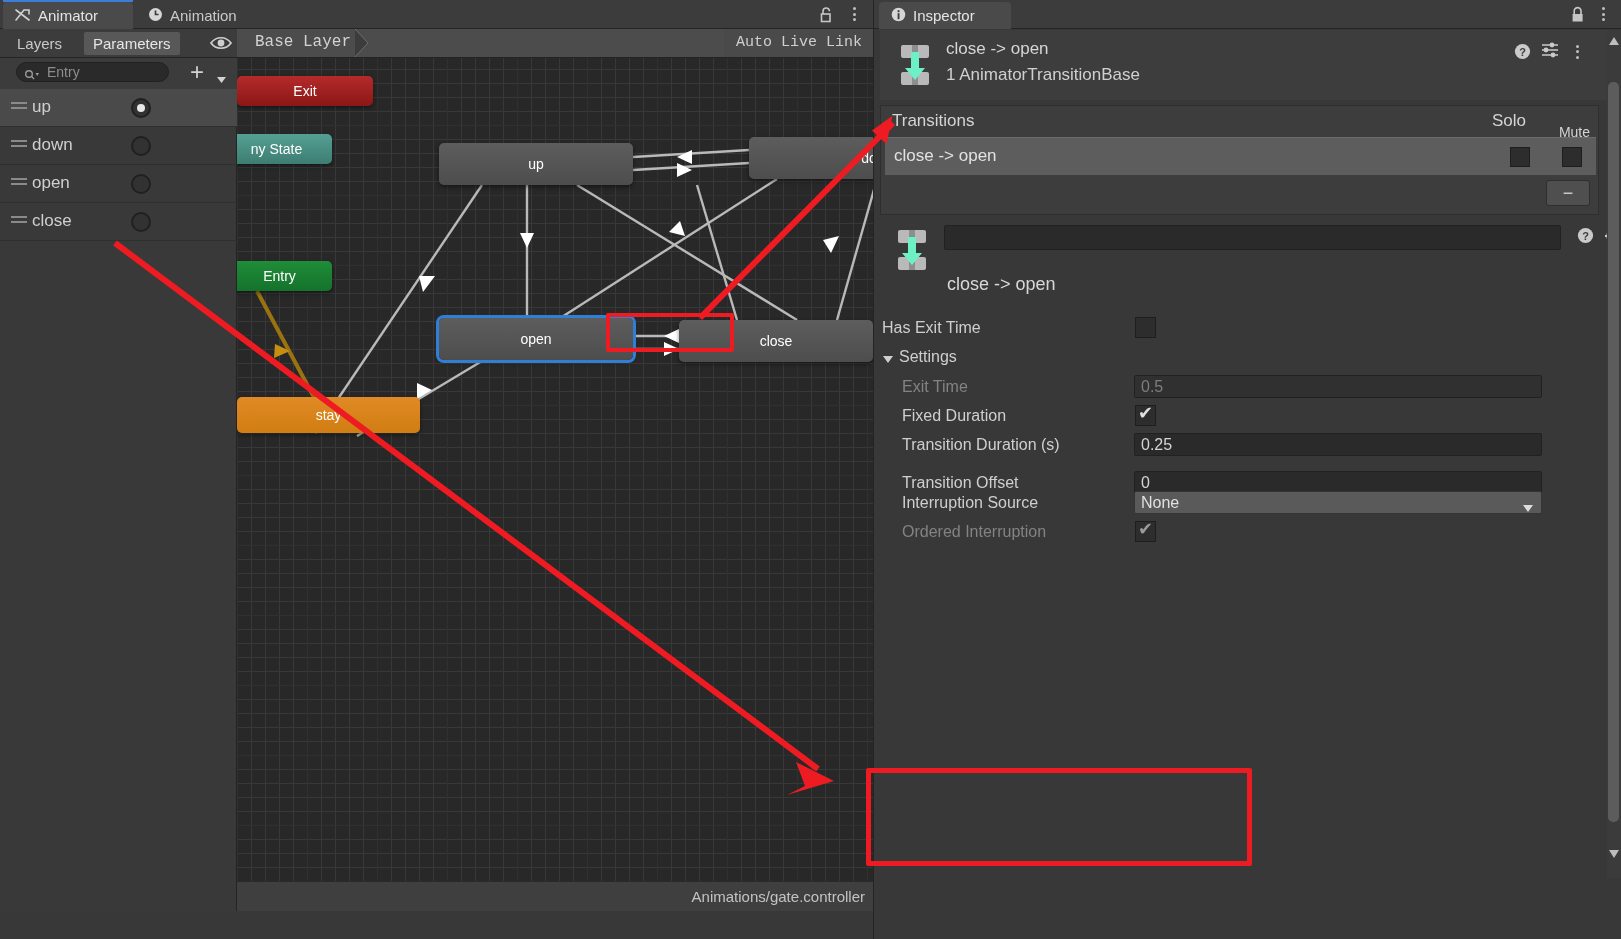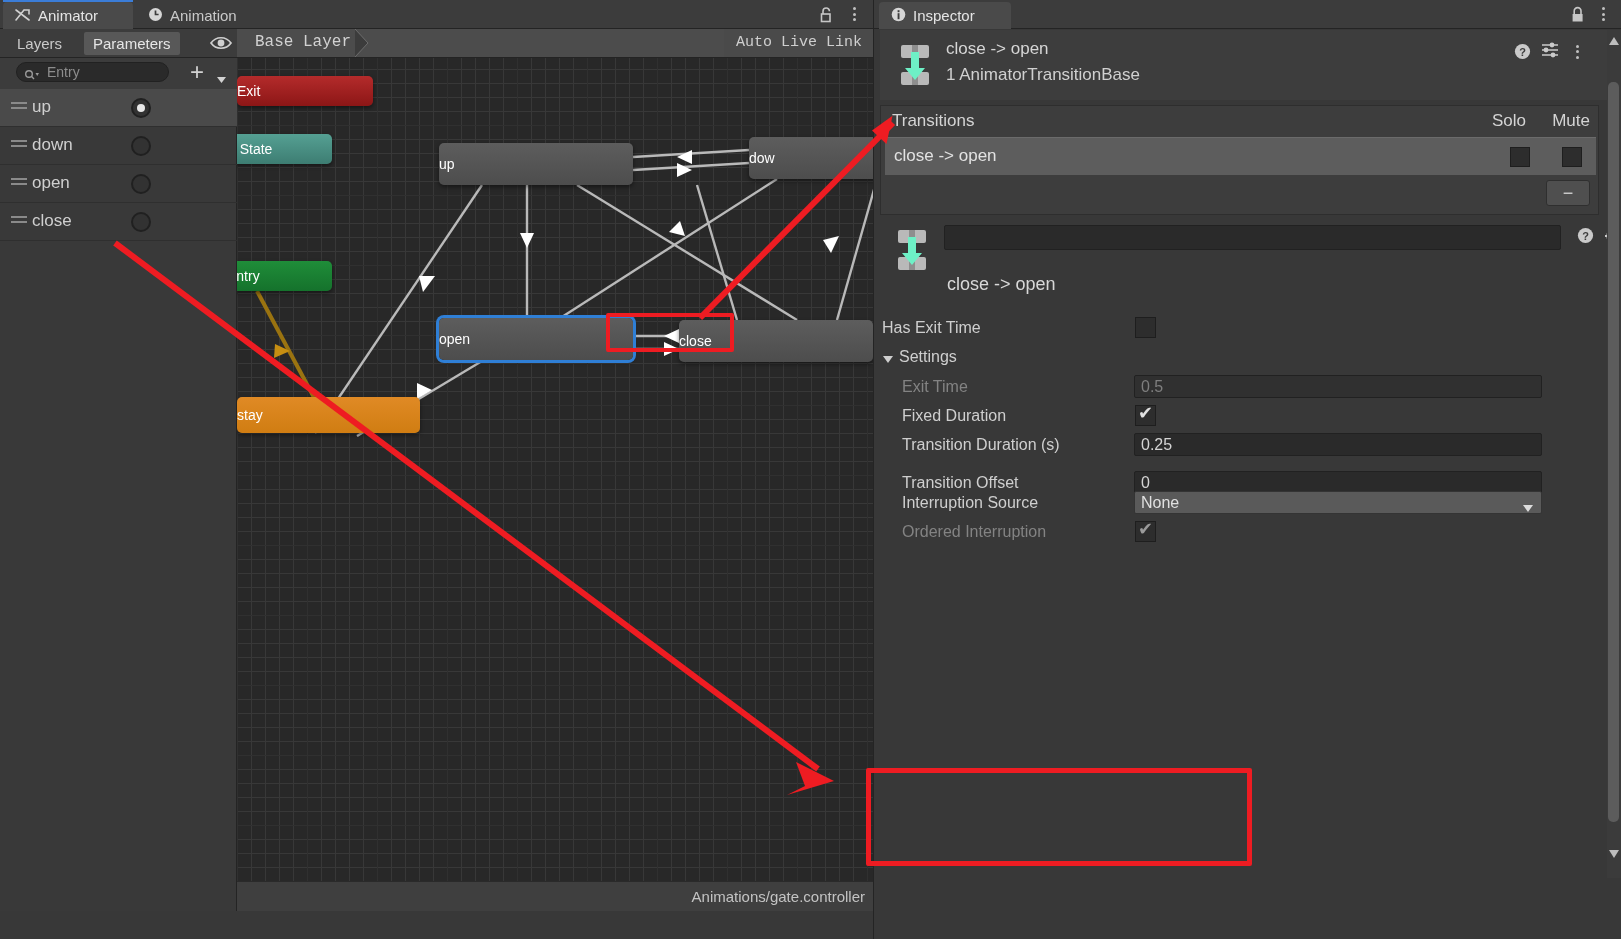--- a/index.html
+++ b/index.html
@@ -123,21 +123,21 @@
     position: absolute; left: 237px; top: 881px; width: 637px; height: 30px;
     background: #3f3f3f; border-top: 1px solid #2a2a2a;
   }
   #graph-status span { position: absolute; right: 9px; top: 6px; font-size: 15px; color: #c3c3c3; }
   #animator-bottom {
     position: absolute; left: 0; top: 911px; width: 874px; height: 28px; background: #383838;
   }
 
   .node {
     position: absolute; border-radius: 5px; font-size: 14px; color: #ffffff;
-    display: flex; align-items: center; justify-content: flex-start;
+    display: flex; align-items: center; justify-content: center;
     box-shadow: 0 2px 4px rgba(0,0,0,.45);
   }
   .node.gray { background: linear-gradient(#5d5d5d, #4d4d4d); }
   .node.red { background: linear-gradient(#b42b2b, #8c1616); }
   .node.teal { background: linear-gradient(#55a093, #3d7d72); }
   .node.green { background: linear-gradient(#1f8d39, #15722c); }
   .node.orange { background: linear-gradient(#e08a25, #d07d12); }
   .node.sel { box-shadow: 0 0 0 3px #2f7fd6, 0 2px 4px rgba(0,0,0,.45); }
 
   svg.edges { position: absolute; left:0; top:0; width: 637px; height: 823px; pointer-events:none; }
@@ -176,21 +176,21 @@
 
   #transitions-block {
     position: absolute; left: 6px; top: 105px; width: 719px; height: 110px;
     background: #3d3d3d; border: 1px solid #2e2e2e;
   }
   #transitions-header {
     position: absolute; left: 0; top: 0; width: 100%; height: 30px;
   }
   #transitions-header .tlabel { position: absolute; left: 11px; top: 5px; font-size: 17px; color: #d4d4d4; }
   #transitions-header .solo { position: absolute; right: 72px; top: 5px; font-size: 17px; color: #d4d4d4; }
-  #transitions-header .mute { position: absolute; right: 8px; top: 5px; font-size: 17px; color: #d4d4d4; }
+  #transitions-header .mute { position: absolute; right: 8px; top: 18px; font-size: 14px; color: #d4d4d4; }
   #transition-item {
     position: absolute; left: 4px; top: 31px; width: 711px; height: 38px;
     background: #5d5d5d; border-top: 1px solid #6b6b6b;
   }
   #transition-item .label { position: absolute; left: 9px; top: 8px; font-size: 17px; color: #e2e2e2; }
   #transition-item .cbox {
     position: absolute; top: 9px; width: 20px; height: 20px; background: #2d2d2d; border: 1px solid #1e1e1e;
   }
   #transition-item .cbox.solo { right: 66px; }
   #transition-item .cbox.mute { right: 14px; }

